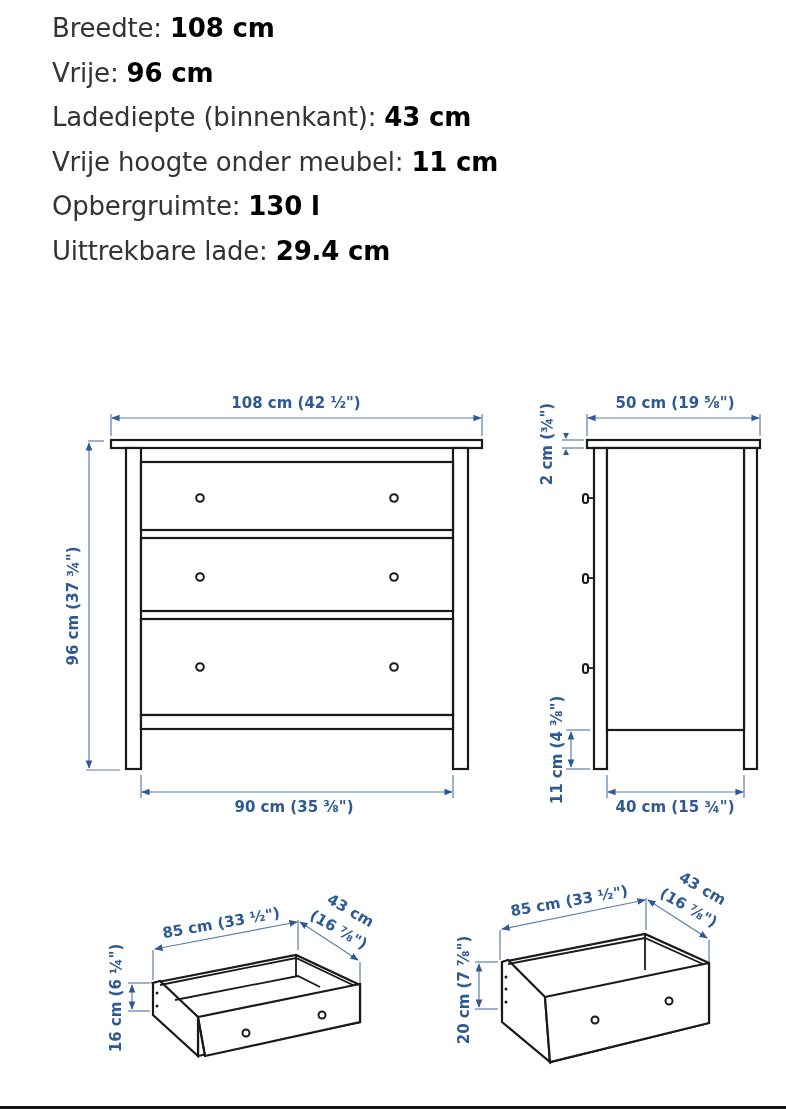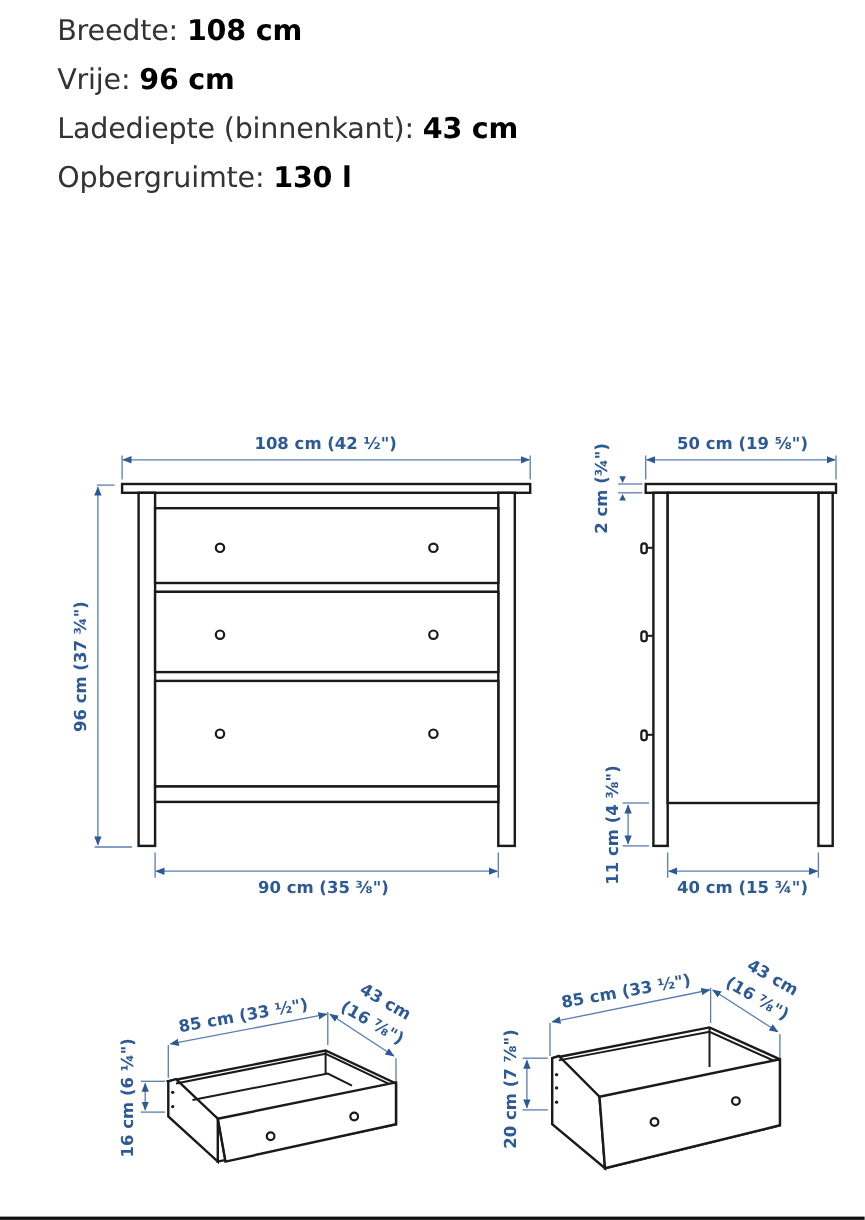--- a/index.html
+++ b/index.html
@@ -20,21 +20,23 @@
     .knob { stroke: #1a1a1a; stroke-width: 2; fill: #ffffff; }
     .bottom-bar { position: absolute; left: 0; bottom: 0; width: 786px; height: 3px; background: #111111; }
   </style>
 </head>
 <body>
 
 <div class="specs">
   <div class="spec-row"><span class="spec-label">Breedte:</span> <span class="spec-value">108 cm</span></div>
   <div class="spec-row"><span class="spec-label">Vrije:</span> <span class="spec-value">96 cm</span></div>
   <div class="spec-row"><span class="spec-label">Ladediepte (binnenkant):</span> <span class="spec-value">43 cm</span></div>
+  <div class="spec-row"><span class="spec-label">Vrije hoogte onder meubel:</span> <span class="spec-value">11 cm</span></div>
   <div class="spec-row"><span class="spec-label">Opbergruimte:</span> <span class="spec-value">130 l</span></div>
+  <div class="spec-row"><span class="spec-label">Uittrekbare lade:</span> <span class="spec-value">29.4 cm</span></div>
 </div>
 
 <svg class="drawing" width="786" height="1109" viewBox="0 0 786 1109">
   <defs>
     <marker id="arr" viewBox="0 0 10 10" refX="9" refY="5" markerWidth="7" markerHeight="7" orient="auto-start-reverse">
       <path d="M0,1 L10,5 L0,9 z" class="arrow"></path>
     </marker>
   </defs>
 
   <g>

